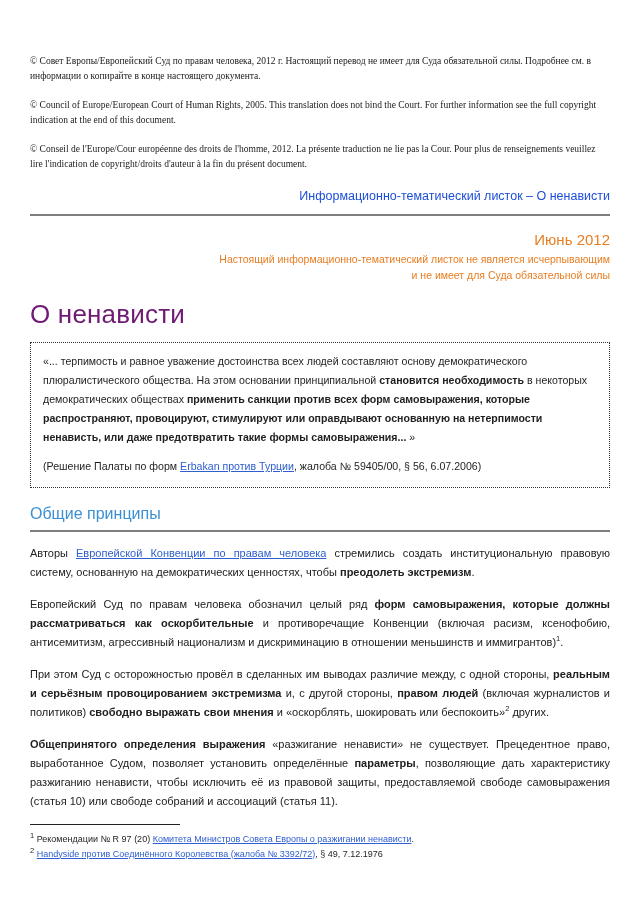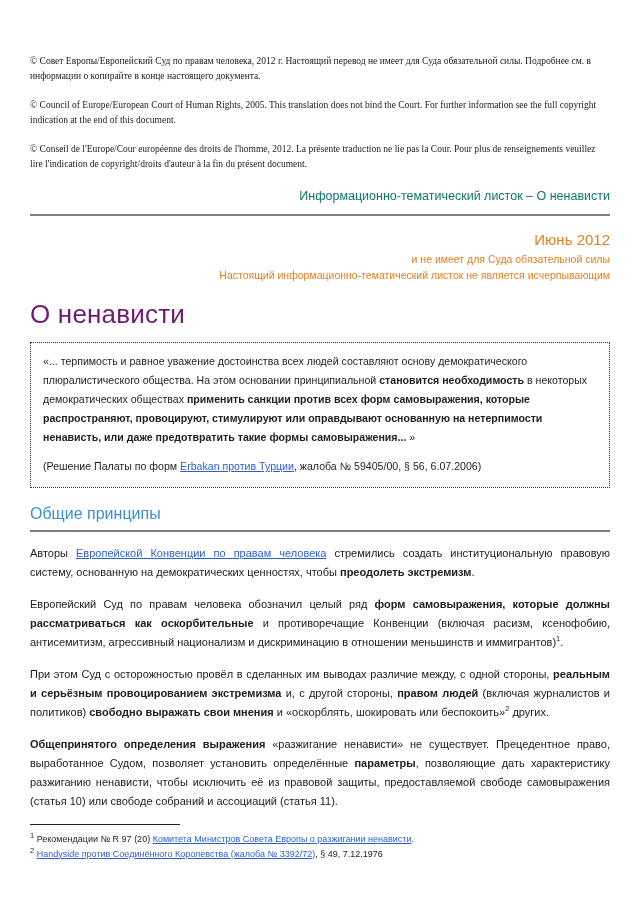--- a/index.html
+++ b/index.html
@@ -29,21 +29,21 @@
     line-height: 14.5px;
     color: #1a1a1a;
     margin: 0 0 15px 0;
     text-align: left;
   }
   
   .doc-header {
     margin-top: 18px;
     text-align: right;
     font-size: 12.5px;
-    color: #0f766e;
+    color: #1d4ed8;
   }
   .header-rule {
     border: none;
     border-top: 2px solid #7f7f7f;
     margin: 11px 0 0 0;
   }
   
   .issue {
     margin-top: 15px;
     text-align: right;
@@ -130,22 +130,22 @@
     <p>© Council of Europe/European Court of Human Rights, 2005. This translation does not bind the Court. For further information see the full copyright indication at the end of this document.</p>
     <p>© Conseil de l'Europe/Cour européenne des droits de l'homme, 2012. La présente traduction ne lie pas la Cour. Pour plus de renseignements veuillez lire l'indication de copyright/droits d'auteur à la fin du présent document.</p>
   </section>
 
   <div class="doc-header">Информационно-тематический листок – О ненависти</div>
 
   <hr class="header-rule">
 
   <div class="issue">
     <div class="date">Июнь 2012</div>
+    <div class="note">Настоящий информационно-тематический листок не является исчерпывающим</div>
     <div class="note">и не имеет для Суда обязательной силы</div>
-    <div class="note">Настоящий информационно-тематический листок не является исчерпывающим</div>
   </div>
 
   <h1 class="title">О ненависти</h1>
 
   <div class="quote-box">
     <div class="quote-text"><span class="seg-normal">«... терпимость и равное уважение достоинства всех людей составляют основу демократического плюралистического общества. На этом основании принципиальной </span><span class="seg-bold">становится необходимость</span><span class="seg-normal"> в некоторых демократических обществах </span><span class="seg-bold">применить санкции против всех форм самовыражения, которые распространяют, провоцируют, стимулируют или оправдывают основанную на нетерпимости ненависть, или даже предотвратить такие формы самовыражения...</span><span class="seg-normal"> »</span></div>
     <div class="citation"><span class="seg-normal">(Решение Палаты по форм </span><a class="seg-link">Erbakan против Турции</a><span class="seg-normal">, жалоба № 59405/00, § 56, 6.07.2006)</span></div>
   </div>
 
   <h2 class="section-heading">Общие принципы</h2>

